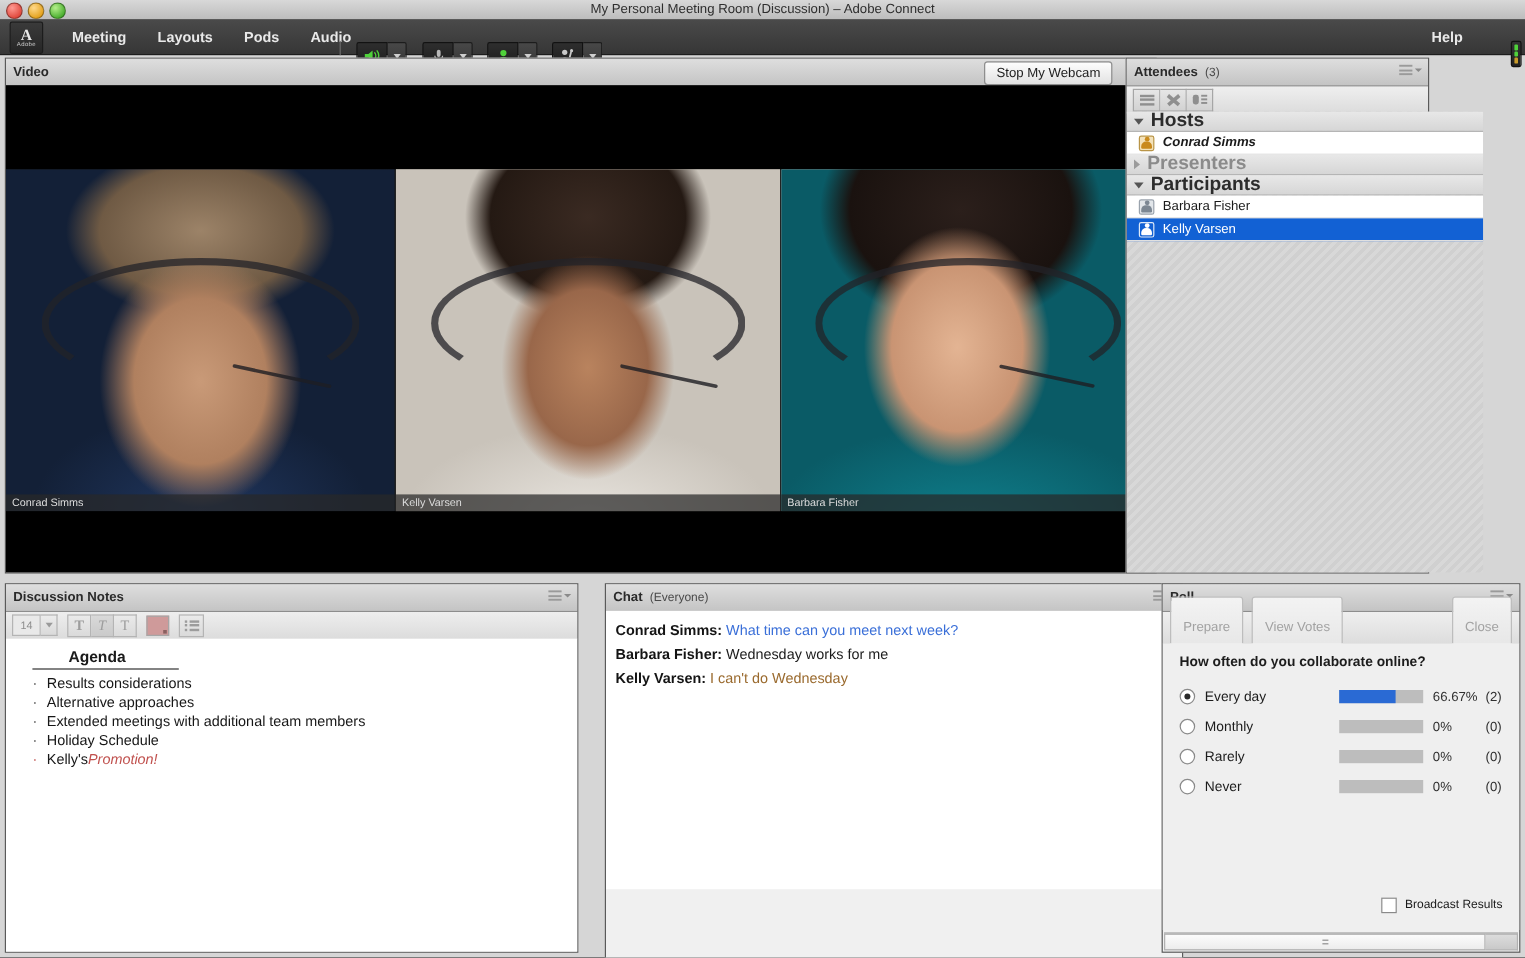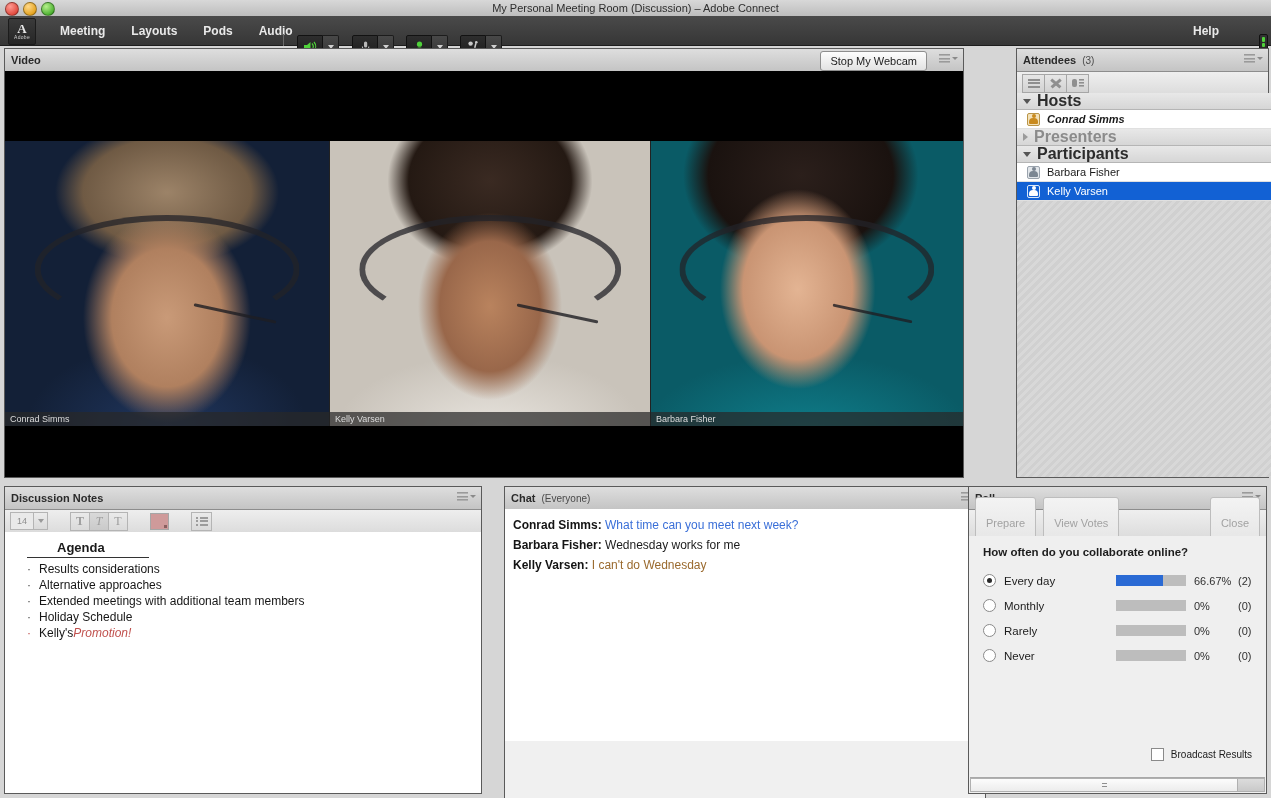--- a/index.html
+++ b/index.html
@@ -85,21 +85,21 @@
      radial-gradient(ellipse 105px 135px at 47% 52%, #e3b493 0%, #c99473 52%, rgba(0,0,0,0) 74%),
      radial-gradient(ellipse 140px 115px at 48% 12%, #2b1f1b 0%, #1a120f 66%, rgba(0,0,0,0) 84%),
      radial-gradient(ellipse 230px 115px at 50% 104%, #0f7f8c 0%, #0a5b66 72%),
      linear-gradient(165deg,#d6d2cb,#aaa49a);}
   .hset{position:absolute;left:50%;top:26%;width:78%;height:34%;transform:translateX(-50%);
     border:6px solid rgba(35,35,40,.75);border-radius:50%;border-bottom-color:transparent;}
   .hmic{position:absolute;left:58%;top:60%;width:26%;height:3px;background:rgba(30,30,35,.8);
     transform:rotate(12deg);border-radius:2px;}
 
   
-  #attendees-pod{left:1016px;top:48px;width:253px;height:430px;}
+  #attendees-pod{left:938px;top:48px;width:253px;height:430px;}
   .att-toolbar{height:22px;background:linear-gradient(#efefef,#dcdcdc);
     border-bottom:1px solid #a9a9a9;display:flex;align-items:center;padding:0 5px;gap:0;}
   .att-vbtn{width:21px;height:17px;background:linear-gradient(#e6e6e6,#d2d2d2);
     border:1px solid #a6a6a6;display:flex;align-items:center;justify-content:center;}
   .att-vbtn+.att-vbtn{border-left:none;}
   .ico-list{width:12px;height:9px;background:
      linear-gradient(#8f8f8f,#8f8f8f) 0 0/12px 2px no-repeat,
      linear-gradient(#8f8f8f,#8f8f8f) 0 3.5px/12px 2px no-repeat,
      linear-gradient(#8f8f8f,#8f8f8f) 0 7px/12px 2px no-repeat;}
   .ico-scatter{width:12px;height:11px;position:relative;}
@@ -128,21 +128,21 @@
   .av.gold:before,.av.gold:after{background:#c98a1e;}
   .av.gold{background:#f3e2bb;border:1px solid #b99548;}
   .av.gray:before,.av.gray:after{background:#7c8793;}
   .av.gray{background:#e2e6ea;border:1px solid #9aa3ad;}
   .av.white:before,.av.white:after{background:#fff;}
   .av.white{background:#1261d4;border:1px solid #dce8f8;}
 
   
   #notes-pod{left:4px;top:486px;width:478px;height:308px;}
   .notes-toolbar{height:22px;background:linear-gradient(#eeeeee,#dcdcdc);
-    border-bottom:1px solid #a9a9a9;display:flex;align-items:center;padding:0 5px;gap:22px;}
+    border-bottom:1px solid #a9a9a9;display:flex;align-items:center;padding:0 5px;gap:8px;}
   .nsize{display:flex;}
   .nsize .val{width:22px;height:16px;background:#e9e9e9;border:1px solid #b4b4b4;
     font-size:9px;color:#8d8d8d;display:flex;align-items:center;justify-content:center;}
   .nsize .arw{width:13px;height:16px;background:linear-gradient(#ececec,#dadada);
     border:1px solid #b4b4b4;border-left:none;display:flex;align-items:center;justify-content:center;}
   .caret-g{width:0;height:0;border-left:3px solid transparent;border-right:3px solid transparent;border-top:4px solid #9a9a9a;}
   .nbtn{width:18px;height:17px;background:linear-gradient(#eaeaea,#dadada);border:1px solid #b4b4b4;
     display:flex;align-items:center;justify-content:center;font-family:"Liberation Serif",serif;font-size:12px;color:#9d9d9d;}
   .nbtn.b{font-weight:bold;}
   .nbtn.i{font-style:italic;background:linear-gradient(#d9d9d9,#cacaca);}

